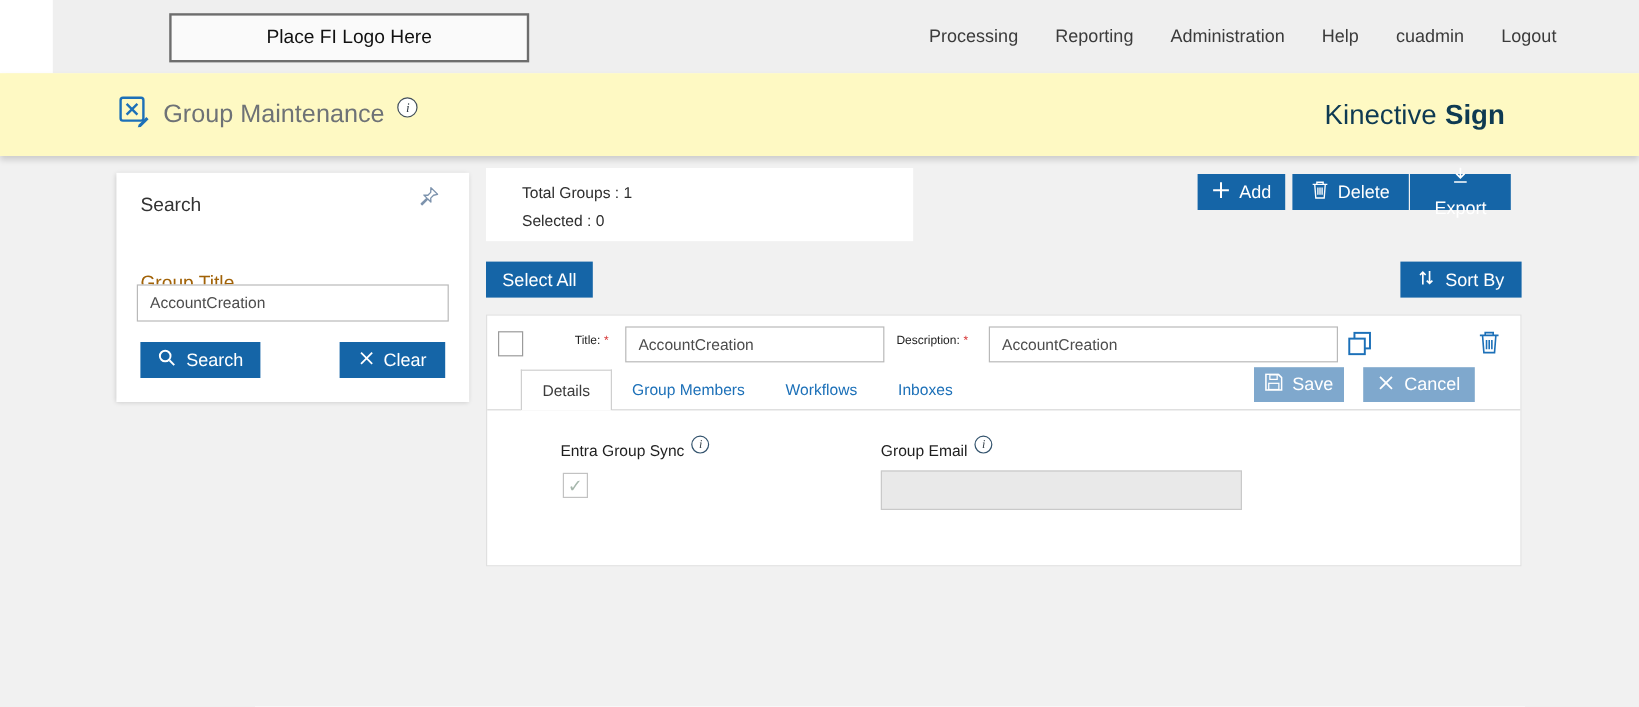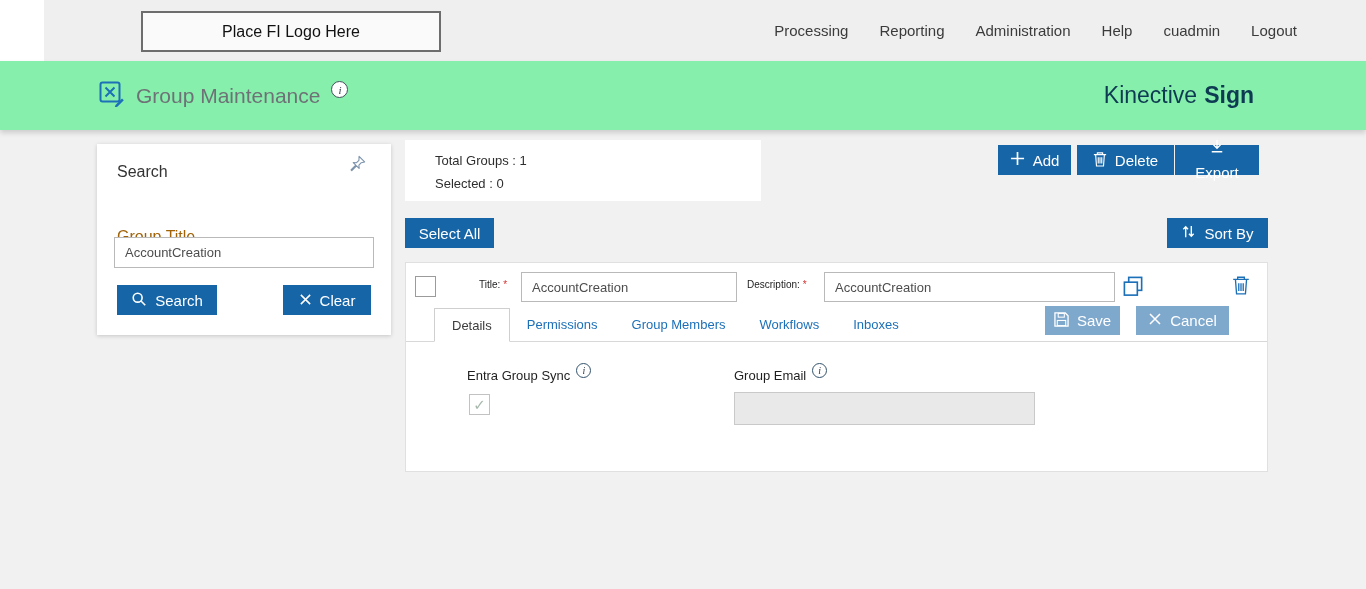--- a/index.html
+++ b/index.html
@@ -8,21 +8,21 @@
 
   
   .topbar { position:absolute; left:0; top:0; width:100%; height:61px; background:#efefef;margin-left:44px; }
   .logo-box { position:absolute; left:97px; top:11px; width:300px; height:41px; background:#fafafa;
               border:2px solid #6d6d6d; display:flex; align-items:center; justify-content:center;
               font-size:16px; color:#111; cursor:pointer; }
   .nav { position:absolute; right:113px; top:0; height:61px; display:flex; align-items:center; gap:31px; }
   .nav-item { font-size:15px; color:#3b3b3b; cursor:pointer; white-space:nowrap; }
 
   
-  .header { position:absolute; left:0; top:61px; width:100%; height:69px; background:#86efac;
+  .header { position:absolute; left:0; top:61px; width:100%; height:69px; background:#fef9c3;
             box-shadow:0 3px 5px rgba(0,0,0,0.15); z-index:5; }
   .title-wrap { position:absolute; left:99px; top:0; height:100%; display:flex; align-items:center; gap:11px; }
   .page-title { font-size:21px; color:#6e7276; }
   .info-icon { width:17px; height:17px; border:1px solid #43505a; border-radius:50%;
                display:inline-flex; align-items:center; justify-content:center; font-size:11px;
                font-style:italic; font-family:"Liberation Serif",serif; color:#2f3a42; background:#fff;
                position:relative; top:-6px; flex:none; }
   .info-sm { width:15px; height:15px; font-size:10px; border-color:#33536d; top:-5px; }
   .brand { position:absolute; right:112px; top:0; height:100%; display:flex; align-items:center;
            gap:7px; font-size:23px; color:#0e3a52; }
@@ -226,21 +226,20 @@
         <span>
           <svg width="18" height="20" viewBox="0 0 16 18">
             <path d="M1 4 h14 M5 4 V2 h6 v2 M3 4 l1 13 h8 l1 -13 M6 7.5 v7 M8 7.5 v7 M10 7.5 v7" fill="none" stroke="#1c70b8" stroke-width="1.2"></path>
           </svg>
         </span>
       </button>
 
       <div class="tabs-row">
         <div class="tabs">
           <span class="tab active">Details</span>
-          <span class="tab">Permissions</span>
           <span class="tab">Group Members</span>
           <span class="tab">Workflows</span>
           <span class="tab">Inboxes</span>
         </div>
       </div>
 
       <button class="btn save-btn">
         <span>
           <svg width="15" height="15" viewBox="0 0 16 16">
             <path d="M1 1 h11 l3 3 v11 h-14 z" fill="none" stroke="#fff" stroke-width="1.4"></path>

